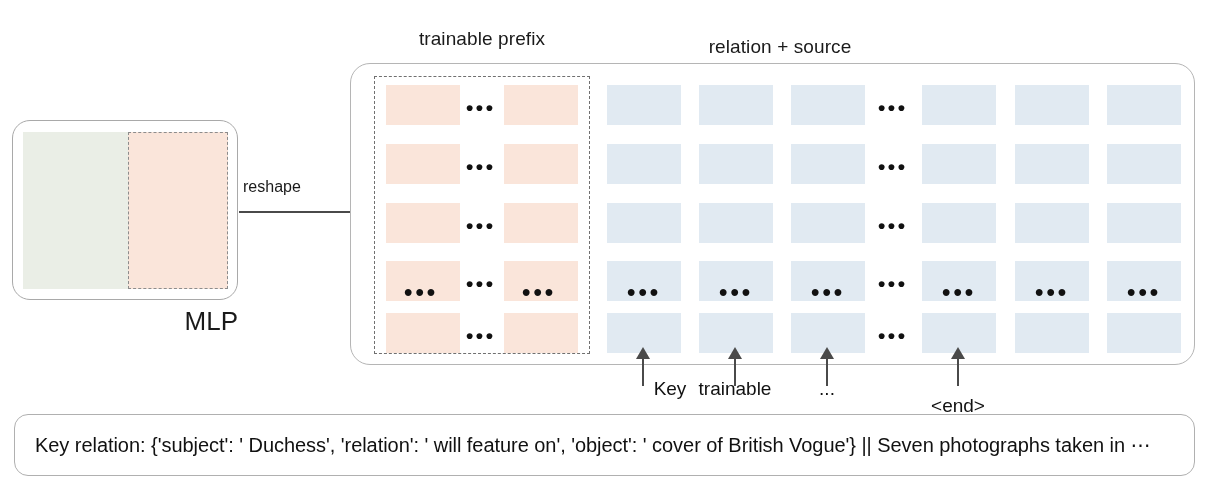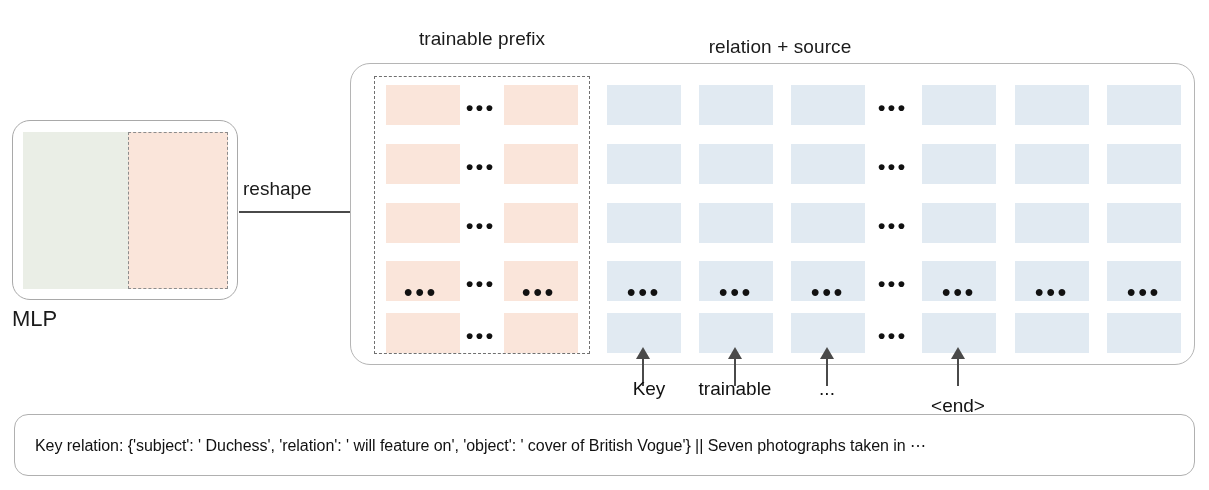--- a/index.html
+++ b/index.html
@@ -57,31 +57,31 @@
     height: 157px;
     background: #fae5da;
     border: 1.6px dashed #8c8c8c;
     box-sizing: border-box;
   }
   #mlp-label {
     position: absolute;
     left: 12px;
     top: 306px;
     width: 226px;
-    text-align: left;
-    font-size: 22px;
+    text-align: right;
+    font-size: 26px;
     color: #1a1a1a;
   }
 
   
   #reshape-label {
     position: absolute;
     left: 243px;
     top: 178px;
-    font-size: 19px;
+    font-size: 16px;
     color: #1a1a1a;
     white-space: nowrap;
   }
   #reshape-arrow-line {
     position: absolute;
     left: 239px;
     top: 211px;
     width: 126px;
     height: 2px;
     background: #4a4a4a;
@@ -177,21 +177,21 @@
     height: 62px;
     border: 1.4px solid #b0b0b0;
     border-radius: 14px;
     box-sizing: border-box;
     background: #ffffff;
     display: flex;
     align-items: center;
   }
   #sentence-text {
     padding-left: 20px;
-    font-size: 16px;
+    font-size: 20px;
     color: #111111;
     white-space: nowrap;
     letter-spacing: -0.05px;
   }
 </style>
 </head>
 <body>
 
 <div id="stage">
 
@@ -269,21 +269,21 @@
       <div class="cell blue" style="left: 1107px; top: 144px;"></div>
       <div class="cell blue" style="left: 1107px; top: 203px;"></div>
       <div class="cell blue" style="left: 1107px; top: 261px;"></div>
       <div class="cell blue" style="left: 1107px; top: 313px;"></div>
       <div class="dots wide" style="left: 1127px; top: 280px;">•••</div>
     </div>
 
   <div id="arrow-layer">
       <div class="up-arrow-head" style="left: 635.5px; top: 347px;"></div>
       <div class="up-arrow-line" style="left: 642px; top: 358px;"></div>
-      <div class="arrow-label" style="left: 649px; top: 378px;">Key</div>
+      <div class="arrow-label" style="left: 670px; top: 378px;">Key</div>
       <div class="up-arrow-head" style="left: 727.5px; top: 347px;"></div>
       <div class="up-arrow-line" style="left: 734px; top: 358px;"></div>
       <div class="arrow-label" style="left: 735px; top: 378px;">trainable</div>
       <div class="up-arrow-head" style="left: 819.5px; top: 347px;"></div>
       <div class="up-arrow-line" style="left: 826px; top: 358px;"></div>
       <div class="arrow-label" style="left: 827px; top: 378px;">...</div>
       <div class="up-arrow-head" style="left: 950.5px; top: 347px;"></div>
       <div class="up-arrow-line" style="left: 957px; top: 358px;"></div>
       <div class="arrow-label" style="left: 958px; top: 395px;">&lt;end&gt;</div>
     </div>

